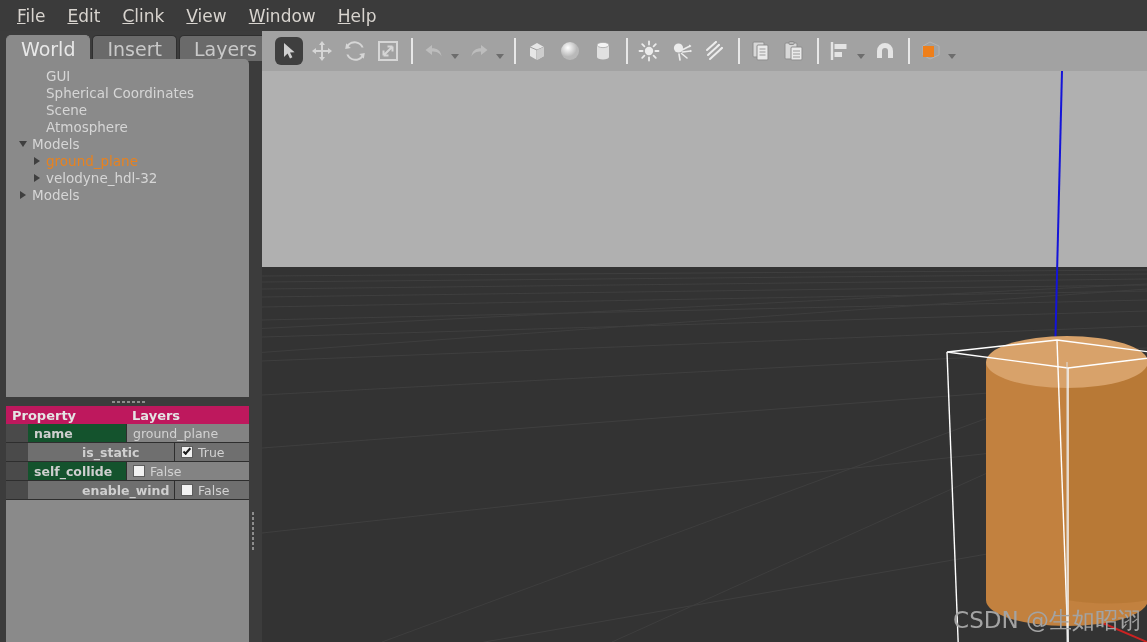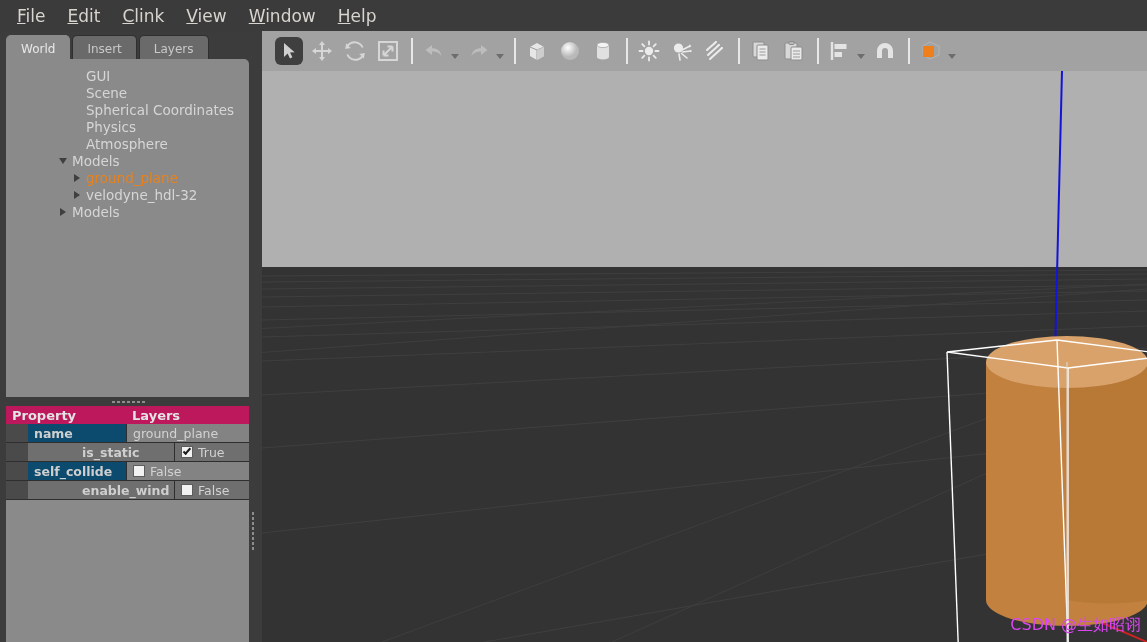--- a/index.html
+++ b/index.html
@@ -29,39 +29,38 @@
     position: absolute; left: 0; top: 31px; width: 255px; height: 611px;
     background: #3c3c3c;
   }
   .tabbar {
     position: absolute; left: 6px; top: 2px; height: 28px;
     display: flex; align-items: flex-end;
   }
   .tab {
     height: 26px; padding: 0 14px;
     display: flex; align-items: center; justify-content: center;
-    font-size: 12px; color: #c9c9c9;
+    font-size: 19px; color: #c9c9c9;
     border-top-left-radius: 5px; border-top-right-radius: 5px;
     background: #6a6a6a; border: 1px solid #2f2f2f; border-bottom: none;
     margin-right: 2px; cursor: default;
   }
   .tab.active { background: #8a8a8a; color: #e8e8e8; border-color: #8a8a8a; }
 
   .tree-panel {
     position: absolute; left: 6px; top: 28px; width: 243px; height: 338px;
     background: #8a8a8a;
     border-top-right-radius: 5px;
     overflow: hidden;
   }
   .tree-list { padding: 8px 0 0 0; }
   .tree-row {
     display: flex; align-items: center; height: 17px;
     font-size: 13.5px; color: #d6d6d6; cursor: default;
     padding-left: 10px;
-    margin-left: 40px;
   }
   .tree-row .arrow {
     width: 14px; height: 14px; flex: 0 0 14px;
     display: inline-flex; align-items: center; justify-content: center;
   }
   .tree-row .arrow.spacer { visibility: hidden; }
   .tri-right {
     width: 0; height: 0;
     border-left: 6px solid #3f3f3f;
     border-top: 4.5px solid transparent;
@@ -120,21 +119,21 @@
     font-size: 12.5px; font-weight: bold; color: #cfcfcf;
     padding-left: 6px;
   }
   .prop-row .pval {
     flex: 1 1 auto; display: flex; align-items: center;
     font-size: 12.5px; color: #d2d2d2; padding-left: 6px;
     border-left: 1px solid #2e2e2e;
   }
   .prop-row.shade-a { background: #838383; }
   .prop-row.shade-b { background: #6f6f6f; }
-  .prop-row.shade-a .pname { background: #0c4a6e; }
+  .prop-row.shade-a .pname { background: #14532d; }
   .prop-row.shade-b .pname { background: #6f6f6f; margin-left: 48px; }
   .prop-row.full .pval { border-left: none; }
   .prop-row.full .pname { flex: 0 0 98px; }
 
   .cbox {
     width: 12px; height: 12px; background: #f2f2f2;
     border: 1px solid #5d5d5d; margin-right: 5px;
     display: inline-flex; align-items: center; justify-content: center;
     flex: 0 0 12px;
   }
@@ -190,21 +189,21 @@
   .sky {
     position: absolute; left: 0; top: 0; width: 885px; height: 196px;
     background: #b0b0b0;
   }
   .ground {
     position: absolute; left: 0; top: 196px; width: 885px; height: 375px;
     background: #333333;
   }
   .watermark {
     position: absolute; right: 6px; bottom: 6px;
-    font-size: 16px; color: #d946ef;
+    font-size: 23px; color: #a3a3a3;
     font-family: "DejaVu Sans", "Liberation Sans", sans-serif;
     white-space: nowrap; pointer-events: none;
   }
 </style>
 </head>
 <body>
 
 <div id="app">
 
   <div class="menubar">
@@ -227,32 +226,28 @@
     <div class="tree-panel">
       <div class="tree-list">
 
         <div class="tree-row lvl1">
           <span class="arrow spacer"></span>
           <span class="label">GUI</span>
         </div>
 
         <div class="tree-row lvl1">
           <span class="arrow spacer"></span>
-          <span class="label">Scene</span>
+          <span class="label">Spherical Coordinates</span>
         </div>
 
         <div class="tree-row lvl1">
           <span class="arrow spacer"></span>
-          <span class="label">Spherical Coordinates</span>
-        </div>
-
-        <div class="tree-row lvl1">
-          <span class="arrow spacer"></span>
-          <span class="label">Physics</span>
-        </div>
+          <span class="label">Scene</span>
+        </div>
+
 
         <div class="tree-row lvl1">
           <span class="arrow spacer"></span>
           <span class="label">Atmosphere</span>
         </div>
 
 
         <div class="tree-row lvl0">
           <span class="arrow">
               <span class="tri-down"></span>

